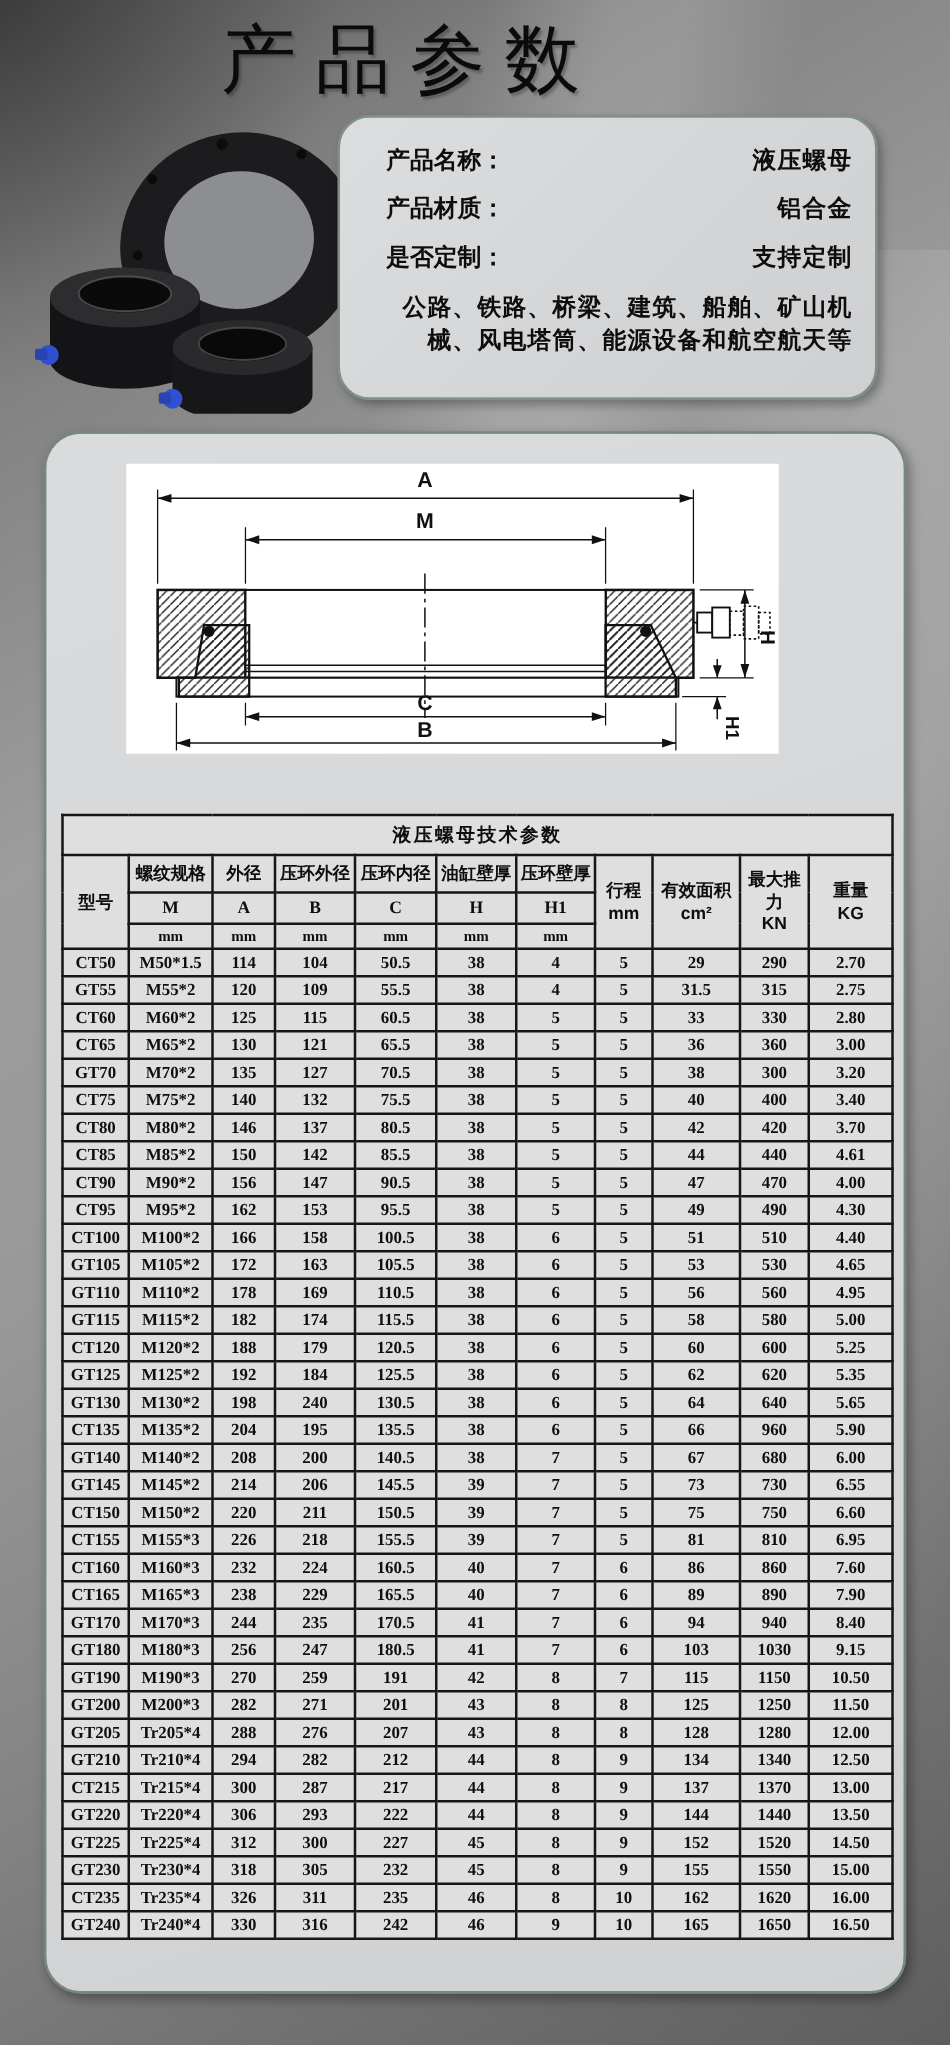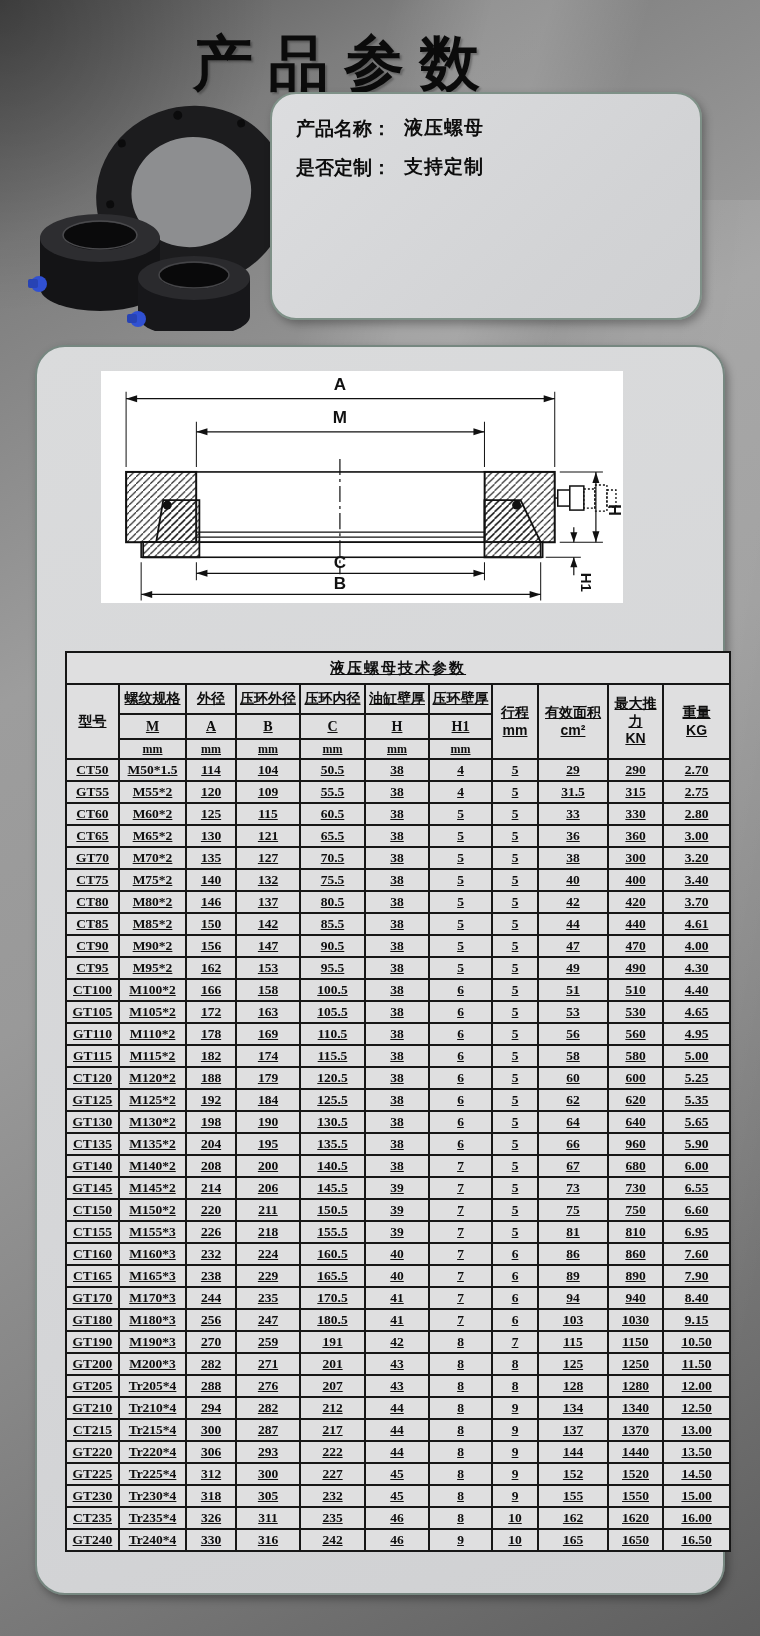--- a/index.html
+++ b/index.html
@@ -12,54 +12,54 @@
   .streak1{top:-60px;left:300px;width:260px;height:760px;
     background:linear-gradient(to right,rgba(255,255,255,0) 0%,rgba(255,255,255,0.16) 40%,rgba(255,255,255,0.16) 62%,rgba(255,255,255,0) 100%);
     transform:skewX(-16deg);}
   .streak2{top:200px;left:430px;width:420px;height:1300px;
     background:linear-gradient(to right,rgba(255,255,255,0) 0%,rgba(255,255,255,0.10) 45%,rgba(255,255,255,0.10) 60%,rgba(255,255,255,0) 100%);
     transform:skewX(-12deg);}
   .dark-corner{top:0;left:0;width:300px;height:340px;
     background:radial-gradient(ellipse at 0% 0%,rgba(0,0,0,0.30) 0%,rgba(0,0,0,0) 65%);}
 
   .page-title{
-    position:absolute;top:8px;left:0;width:656px;margin:16px;text-align:center;
-    font-size:60px;font-weight:bold;color:#0b0b0b;letter-spacing:0.26em;
+    position:absolute;top:8px;left:0;width:656px;margin:0;text-align:center;
+    font-size:60px;font-weight:normal;color:#0b0b0b;letter-spacing:0.26em;
     text-shadow:2px 2px 2px rgba(0,0,0,0.25);
   }
 
   .photo{position:absolute;left:22px;top:86px;width:300px;height:245px;}
 
   .info-card{
     position:absolute;left:270px;top:92px;width:432px;height:228px;box-sizing:border-box;
     background:linear-gradient(135deg,#dcdddf 0%,#d2d3d5 70%,#cfd0d2 100%);
     border:2px solid #7e9087;border-radius:26px;
     box-shadow:3px 4px 8px rgba(0,0,0,0.30);
     padding:22px 18px 14px 24px;
   }
-  .info-row{display:flex;margin-bottom:13px;font-weight:bold;color:#0d0d0d;}
+  .info-row{display:flex;margin-bottom:13px;font-weight:bold;color:#0d0d0d;text-align:right;}
   .info-label{flex:0 0 108px;font-size:19px;line-height:1.35;white-space:nowrap;}
   .info-value{flex:1;font-size:19px;line-height:1.38;letter-spacing:1px;font-family:Liberation Mono, monospace;}
 
   .panel{
     position:absolute;left:35px;top:345px;width:690px;height:1250px;box-sizing:border-box;
     background:linear-gradient(160deg,#dadbdc 0%,#d5d6d8 60%,#d0d1d3 100%);
     border:2px solid #768780;border-radius:30px;
     box-shadow:3px 4px 9px rgba(0,0,0,0.35);
   }
   .diagram-box{
     position:absolute;left:64px;top:24px;width:522px;height:232px;
     background:#ffffff;
   }
   .diagram-box svg{display:block;width:100%;height:100%;}
 
   table.spec{
-    position:absolute;left:28px;top:304px;width:664px;
+    position:absolute;left:12px;top:304px;width:664px;
     border-collapse:collapse;table-layout:fixed;
-    background:#dfdfe0;color:#0e0e0e;text-decoration:underline;
+    background:#dfdfe0;color:#0e0e0e;
   }
   table.spec td{border:2px solid #161616;text-align:center;vertical-align:middle;padding:0;overflow:hidden;}
   .t-title{height:30px;font-size:15px;font-weight:bold;letter-spacing:2px;}
   .h-name{height:30px;font-size:14px;font-weight:bold;}
   .h-letter{height:25px;font-size:14px;font-weight:bold;font-family:"Liberation Serif",serif;}
   .h-unit{height:20px;font-size:12px;font-weight:bold;font-family:"Liberation Serif",serif;}
   .h-span{font-size:14px;font-weight:bold;white-space:pre-line;line-height:1.25;}
   table.spec tbody td{
     height:20px;font-size:13.5px;font-weight:bold;
     font-family:"Liberation Serif",serif;line-height:1;
@@ -101,24 +101,29 @@
     <rect x="105" y="228" width="10" height="9" rx="2" fill="#2743b4"></rect>
   </svg>
 </div>
 
 <div class="info-card">
   <div class="info-row">
     <span class="info-label">产品名称：</span>
     <span class="info-value">液压螺母</span>
   </div>
   <div class="info-row">
+    <span class="info-label">产品材质：</span>
+    <span class="info-value">铝合金</span>
+  </div>
+  <div class="info-row">
     <span class="info-label">是否定制：</span>
     <span class="info-value">支持定制</span>
   </div>
   <div class="info-row">
+    <span class="info-value">公路、铁路、桥梁、建筑、船舶、矿山机械、风电塔筒、能源设备和航空航天等</span>
   </div>
 </div>
 
 <div class="panel">
 
   <div class="diagram-box">
     <svg viewBox="0 0 520 230">
       <defs>
         <pattern id="hatch" width="7" height="7" patternUnits="userSpaceOnUse">
           <path d="M0,7 L7,0" stroke="#1c1c1c" stroke-width="1.1"></path>
@@ -450,21 +455,21 @@
           <td>6</td>
           <td>5</td>
           <td>62</td>
           <td>620</td>
           <td>5.35</td>
         </tr>
         <tr>
           <td>GT130</td>
           <td>M130*2</td>
           <td>198</td>
-          <td>190</td>
+          <td>240</td>
           <td>130.5</td>
           <td>38</td>
           <td>6</td>
           <td>5</td>
           <td>64</td>
           <td>640</td>
           <td>5.65</td>
         </tr>
         <tr>
           <td>CT135</td>

